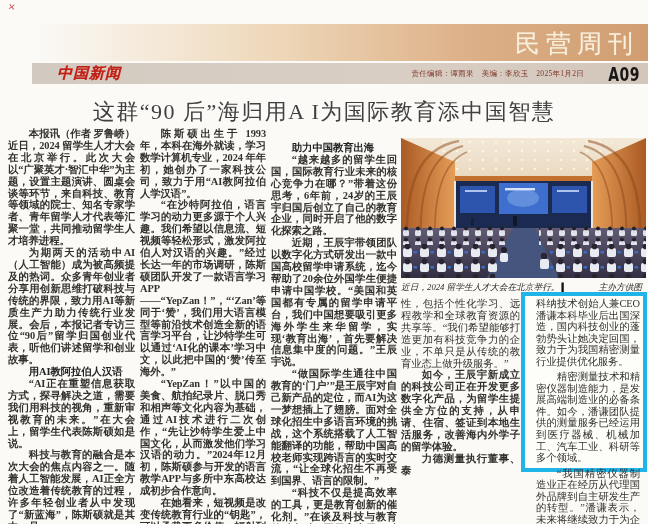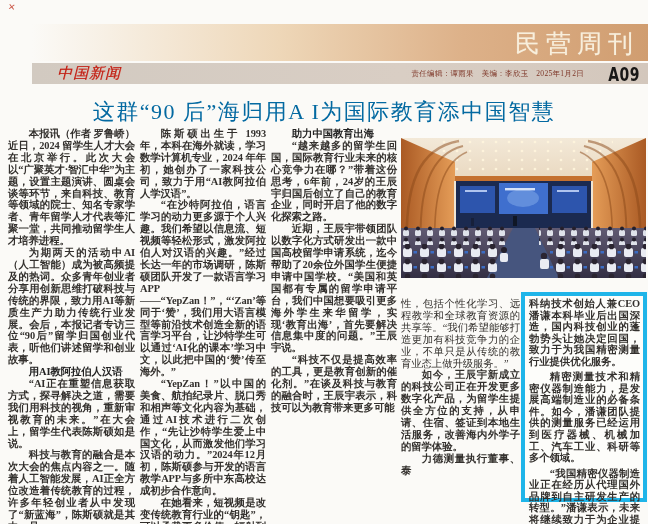--- a/index.html
+++ b/index.html
@@ -5,52 +5,52 @@
   html,body{margin:0;padding:0;background:#e8e8e8;}
   .page{position:relative;width:648px;height:524px;background:#fbfaf7;overflow:hidden;
         font-family:"Liberation Serif","DejaVu Serif",serif;color:#2e2c2a;}
   
   .banner1{position:absolute;left:32px;top:24px;width:616px;height:37px;
            background:linear-gradient(90deg,rgba(250,247,242,0) 0%,#eed7b8 40%,#ddb189 70%,#d09d70 100%);}
   .weekly{position:absolute;right:9px;top:3px;font-size:25px;letter-spacing:6px;color:#f8efdc;
           text-shadow:0 0 1px rgba(255,255,255,.4);}
   .banner2{position:absolute;left:32px;top:63px;width:616px;height:21px;
            background:linear-gradient(90deg,#d2cac1 0%,#d9cec4 60%,#d3c7bc 100%);}
-  .logo{position:absolute;left:57px;top:64px;font-size:15px;font-weight:normal;font-style:italic;
+  .logo{position:absolute;left:57px;top:64px;font-size:15px;font-weight:bold;font-style:italic;
         color:#bf1f15;letter-spacing:1px;text-shadow:.4px .4px 0 #d96a5a;text-align:center;}
   .editorline{position:absolute;right:64px;top:69px;font-size:7.5px;color:#7d3526;letter-spacing:.3px;margin-left:44px;}
   .pageno{position:absolute;right:8px;top:63px;font-size:14px;font-weight:900;color:#181716;
           font-family:"DejaVu Sans","Liberation Sans",sans-serif;transform:scaleY(1.35);transform-origin:top right;
           letter-spacing:.5px;}
   .regmark{position:absolute;left:8px;top:2px;color:#c43d2b;font-size:9px;transform:rotate(8deg);opacity:.85;}
   
   .headline{position:absolute;left:0;top:97px;width:100%;text-align:center;font-size:22px;
-            letter-spacing:1.5px;color:#0369a1;font-weight:500;}
+            letter-spacing:1.5px;color:#404040;font-weight:500;}
   
   .col{position:absolute;top:128px;font-size:10.4px;line-height:11.9px;text-align:justify;
        color:#33302d;letter-spacing:-.1px;}
   .col .para{text-indent:2em;font-weight:bold;}
   .col .cont{text-indent:0;}
   .col .subhead{font-weight:bold;text-indent:2em;color:#222;}
-  .col .subhead:first-child{margin-top:0;}
+  .col .subhead:first-child{margin-top:14px;}
   .c1{left:8px;width:127px;height:396px;}
   .c2{left:140px;width:126px;height:396px;}
   .c3{left:271px;width:126px;height:396px;}
   .c4{left:401px;top:298px;width:119px;height:222px;}
   
   .photo{position:absolute;left:401px;top:138px;width:245px;height:140px;background:#d9c3a4;}
   .photo svg{display:block;}
   .caption{position:absolute;left:401px;top:281px;width:245px;height:13px;font-size:8.7px;
            font-style:italic;color:#2b2a28;display:flex;align-items:center;}
   .caption .cap-text{flex:0 0 auto;}
   .caption .cap-div{flex:0 0 auto;margin-left:2px;color:#111;font-style:normal;font-size:8px;}
   .caption .cap-credit{margin-left:auto;padding-right:4px;}
   
-  .bluebox{position:absolute;left:521px;top:292px;width:126px;height:210px;box-sizing:border-box;
-           border:4px solid #1fb5e9;background:#fdfdfa;padding:2px 3px 0 4px;font-weight:bold;}
+  .bluebox{position:absolute;left:521px;top:292px;width:126px;height:180px;box-sizing:border-box;
+           border:4px solid #1fb5e9;background:#fdfdfa;padding:2px 3px 0 11px;}
   .bluebox .col5{font-size:10.4px;line-height:11.55px;text-align:justify;color:#33302d;letter-spacing:-.1px;}
   .bluebox .col5 .para{text-indent:2em;margin-top:4px;}
   .bluebox .col5 .cont{text-indent:0;}
 </style>
 </head>
 <body>
 
 <div class="page">
 
   <span class="regmark">✕</span>
@@ -75,20 +75,21 @@
   <div class="col c2">
       <div class="para">陈斯硕出生于 1993 年，本科在海外就读，学习数学计算机专业，2024 年年初，她创办了一家科技公司，致力于用“AI教阿拉伯人学汉语”。</div>
       <div class="para">“在沙特阿拉伯，语言学习的动力更多源于个人兴趣。我们希望以信息流、短视频等轻松形式，激发阿拉伯人对汉语的兴趣。”经过长达一年的市场调研，陈斯硕团队开发了一款语言学习APP——“YepZan！”，“‘Zan’等同于‘赞’，我们用大语言模型等前沿技术创造全新的语言学习平台，让沙特学生可以通过‘AI化的课本’学习中文，以此把中国的‘赞’传至海外。”</div>
       <div class="para">“YepZan！”以中国的美食、航拍纪录片、脱口秀和相声等文化内容为基础，通过AI技术进行二次创作，“先让沙特学生爱上中国文化，从而激发他们学习汉语的动力。”2024年12月初，陈斯硕参与开发的语言教学APP与多所中东高校达成初步合作意向。</div>
       <div class="para">在她看来，短视频是改变传统教育行业的“钥匙”，可以承载更多价值，辐射到整个教育产业。</div>
     </div>
   <div class="col c3">
       <div class="subhead">助力中国教育出海</div>
       <div class="para">“越来越多的留学生回国，国际教育行业未来的核心竞争力在哪？”带着这份思考，6年前，24岁的王辰宇归国后创立了自己的教育企业，同时开启了他的数字化探索之路。</div>
       <div class="para">近期，王辰宇带领团队以数字化方式研发出一款中国高校留学申请系统，迄今帮助了20余位外国学生便捷申请中国学校。“美国和英国都有专属的留学申请平台，我们中国想要吸引更多海外学生来华留学，实现‘教育出海’，首先要解决信息集中度的问题。”王辰宇说。</div>
+      <div class="para">“做国际学生通往中国教育的‘门户’”是王辰宇对自己新产品的定位，而AI为这一梦想插上了翅膀。面对全球化招生中多语言环境的挑战，这个系统搭载了人工智能翻译的功能，帮助中国高校老师实现跨语言的实时交流，“让全球化招生不再受到国界、语言的限制。”</div>
       <div class="para">“科技不仅是提高效率的工具，更是教育创新的催化剂。”在谈及科技与教育的融合时，王辰宇表示，科技可以为教育带来更多可能</div>
     </div>
   <div class="col c4">
       <div class="cont">性，包括个性化学习、远程教学和全球教育资源的共享等。“我们希望能够打造更加有科技竞争力的企业，不单只是从传统的教育业态上做升级服务。”</div>
       <div class="para">如今，王辰宇新成立的科技公司正在开发更多数字化产品，为留学生提供全方位的支持，从申请、住宿、签证到本地生活服务，改善海内外学子的留学体验。</div>
       <div class="para">力德测量执行董事、泰</div>
     </div>
 
   <div class="photo">
     <svg viewBox="0 0 245 140" width="245" height="140" preserveAspectRatio="none">
@@ -154,20 +155,25 @@
       <rect x="138" y="88" width="107" height="19" fill="url(#crowdFar)"></rect>
       <rect x="0" y="106" width="96" height="34" fill="url(#crowdNear)"></rect>
       <rect x="149" y="106" width="96" height="34" fill="url(#crowdNear)"></rect>
       <circle cx="103" cy="112" r="3" fill="#241f2b"></circle>
       <circle cx="143" cy="118" r="3.2" fill="#2b2532"></circle>
       <rect x="99" y="115" width="8" height="9" rx="2" fill="#e9ebf2"></rect>
       <rect x="139" y="121" width="9" height="10" rx="2" fill="#e9ebf2"></rect>
     </svg>
   </div>
 
+  <div class="caption">
+    <span class="cap-text">近日，2024 留学生人才大会在北京举行。</span>
+    <span class="cap-div">▍</span>
+    <span class="cap-credit">主办方供图</span>
+  </div>
 
   <div class="bluebox">
     <div class="col5">
         <div class="cont">科纳技术创始人兼CEO 潘谦本科毕业后出国深造，国内科技创业的蓬勃势头让她决定回国，致力于为我国精密测量行业提供优化服务。</div>
         <div class="para">精密测量技术和精密仪器制造能力，是发展高端制造业的必备条件。如今，潘谦团队提供的测量服务已经运用到医疗器械、机械加工、汽车工业、科研等多个领域。</div>
         <div class="para">“我国精密仪器制造业正在经历从代理国外品牌到自主研发生产的转型。”潘谦表示，未来将继续致力于为企业提供更专业、高效的数字化测量解决方案，共同迎接时代的挑战与机遇。</div>
       </div>
   </div>
 
 </div>

